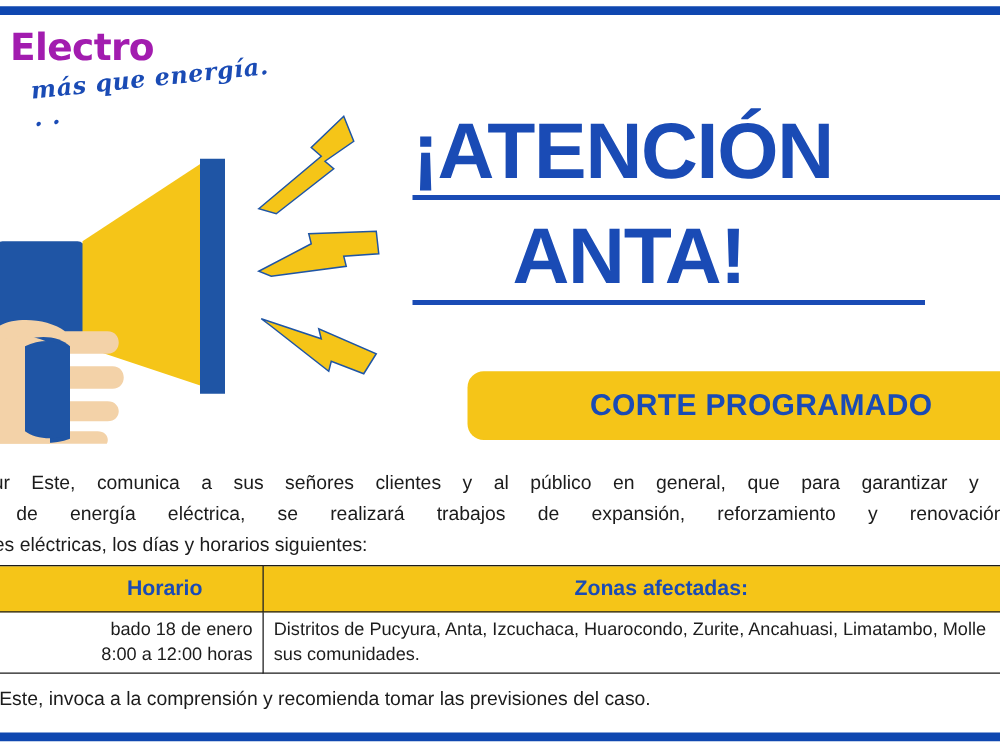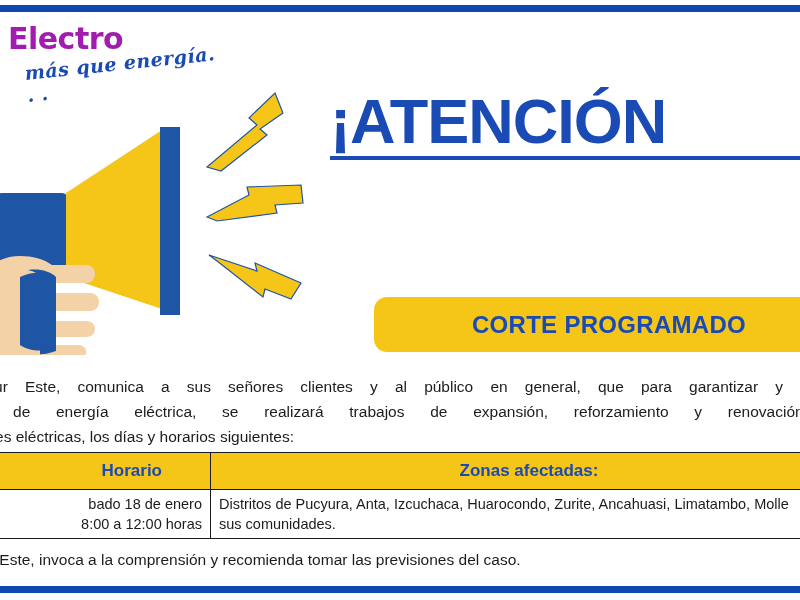--- a/index.html
+++ b/index.html
@@ -228,20 +228,21 @@
   </svg>
 
   <svg id="bolts" viewBox="0 0 120 220">
     <polygon points="2,82 52,40 44,33 70,8 78,28 55,44 62,50 16,86" fill="#f5c518" stroke="#1f55a5" stroke-width="1.2"></polygon>
     <polygon points="2,132 44,110 42,102 96,100 98,118 70,120 72,128 12,136" fill="#f5c518" stroke="#1f55a5" stroke-width="1.2"></polygon>
     <polygon points="4,170 52,186 50,178 96,198 86,214 60,204 58,212 12,176" fill="#f5c518" stroke="#1f55a5" stroke-width="1.2"></polygon>
   </svg>
 
   <div id="headline">
     <div class="headline-line l1">¡ATENCIÓN</div>
+    <div class="headline-line l2">ANTA!</div>
   </div>
 
   <div id="cta">
     <span class="cta-label">CORTE PROGRAMADO</span>
   </div>
 
   <div id="intro">
     <span class="p-line just">o Sur Este, comunica a sus señores clientes y al público en general, que para garantizar y optim</span>
     <span class="p-line just">istro de energía eléctrica, se realizará trabajos de expansión, reforzamiento y renovación d</span>
     <span class="p-line">aciones eléctricas, los días y horarios siguientes:</span>

